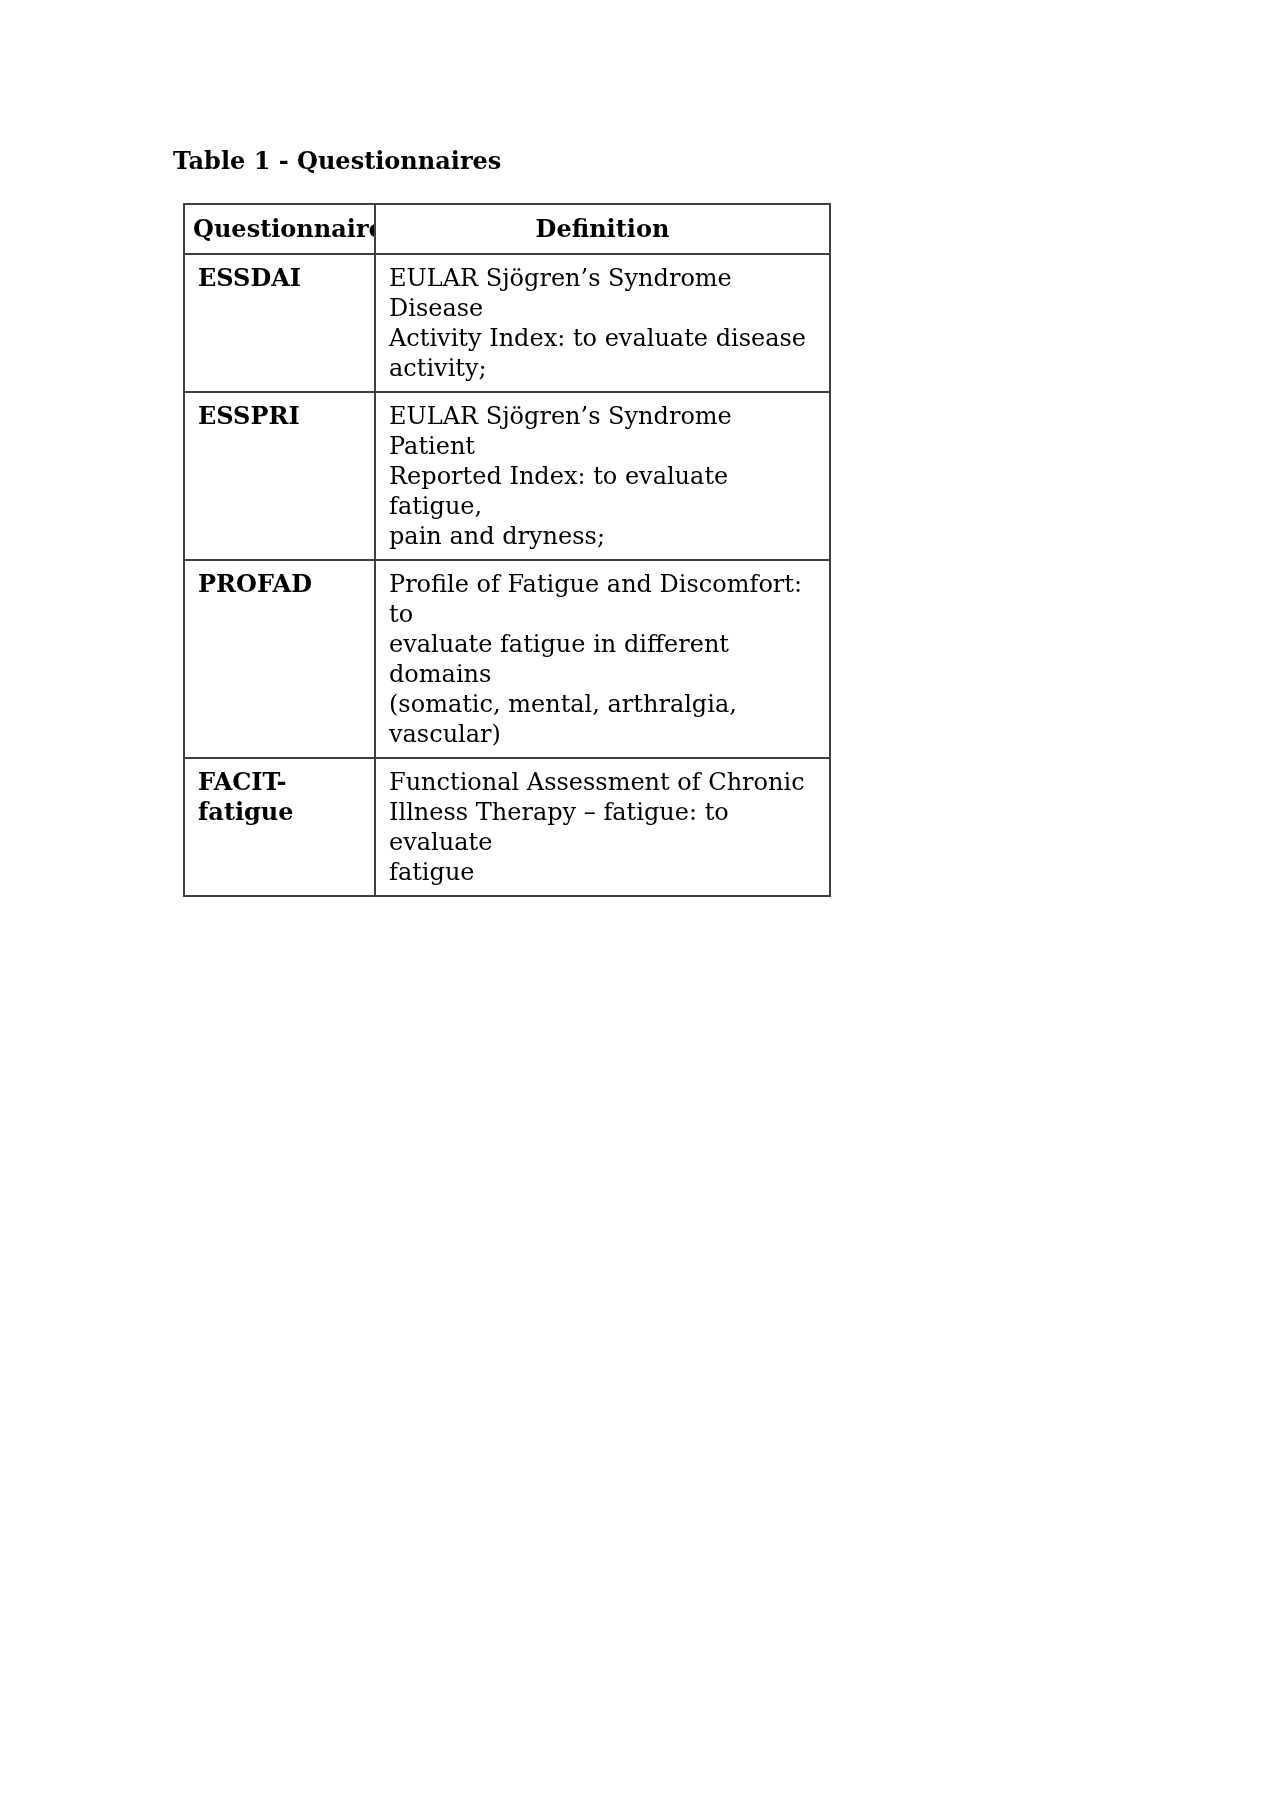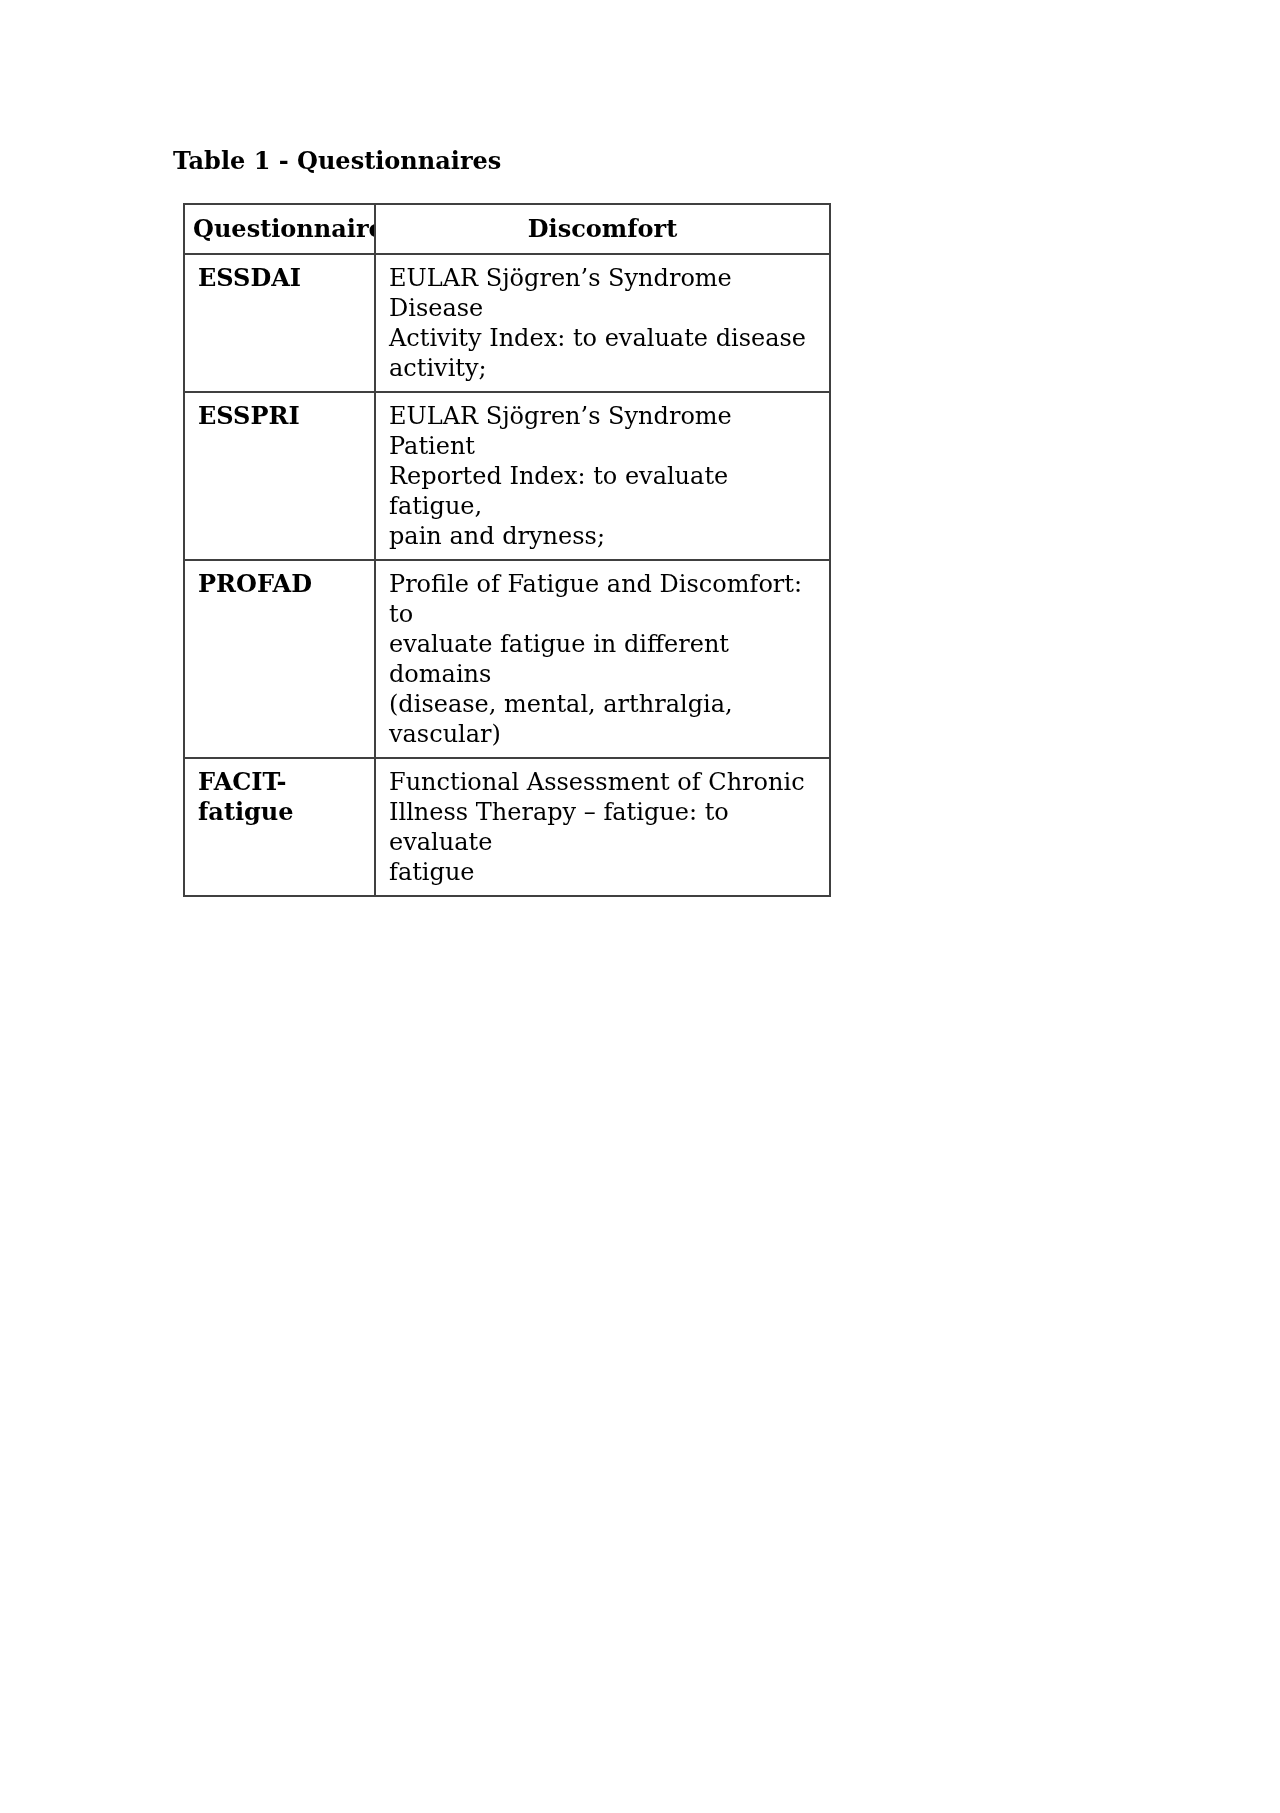--- a/index.html
+++ b/index.html
@@ -67,41 +67,41 @@
   <h1 class="doc-title">Table 1 - Questionnaires</h1>
 
   <table class="q-table">
     <colgroup>
       <col style="width:191px">
       <col style="width:455px">
     </colgroup>
     <thead>
       <tr>
         <th>Questionnaire</th>
-        <th>Discomfort</th>
+        <th>Definition</th>
       </tr>
     </thead>
     <tbody>
       <tr class="h106">
         <td class="qcell">ESSDAI</td>
         <td class="dcell">EULAR Sjögren’s Syndrome Disease
 Activity Index: to evaluate disease
 activity;</td>
       </tr>
       <tr class="h113">
         <td class="qcell">ESSPRI</td>
         <td class="dcell">EULAR Sjögren’s Syndrome Patient
 Reported Index: to evaluate fatigue,
 pain and dryness;</td>
       </tr>
       <tr class="h110">
         <td class="qcell">PROFAD</td>
         <td class="dcell">Profile of Fatigue and Discomfort: to
 evaluate fatigue in different domains
-(disease, mental, arthralgia, vascular)</td>
+(somatic, mental, arthralgia, vascular)</td>
       </tr>
       <tr class="h111">
         <td class="qcell">FACIT-fatigue</td>
         <td class="dcell">Functional Assessment of Chronic
 Illness Therapy – fatigue: to evaluate
 fatigue</td>
       </tr>
     </tbody>
   </table>
 

